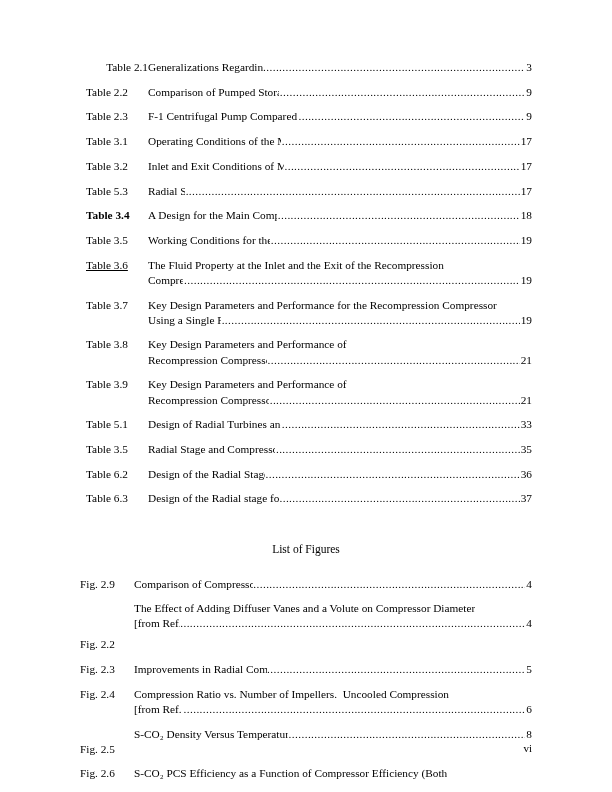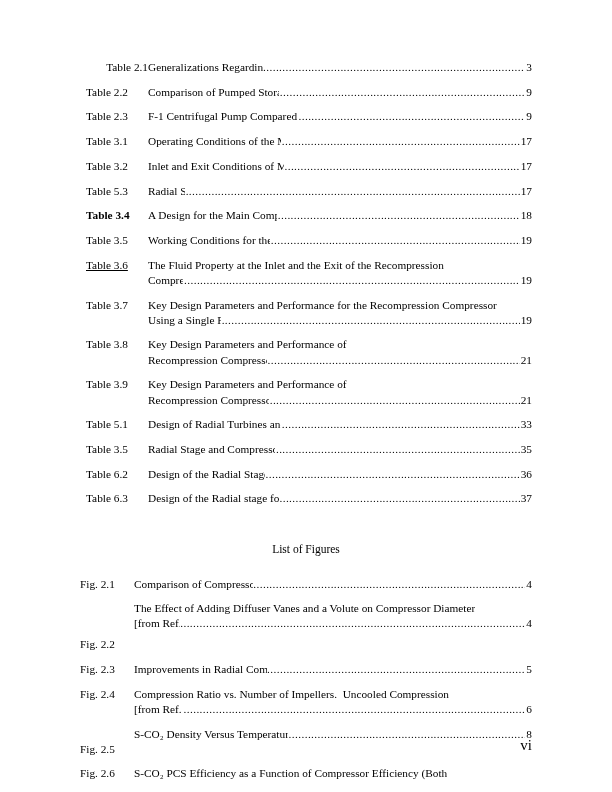--- a/index.html
+++ b/index.html
@@ -82,21 +82,21 @@
     font-size: 11.5px;
     margin: 36px 0 22px 0;
   }
   .figures-block {
     margin-left: 0px;
   }
   .page-number {
     position: absolute;
     right: 80px;
     bottom: 38px;
-    font-size: 15px;
+    font-size: 11px;
   }
 </style>
 </head>
 <body>
 
 <div class="page">
 
 
   <div class="toc-list tables-block" id="tables-list">
       <div class="toc-entry">
@@ -270,21 +270,21 @@
             <span class="pg">37</span>
           </div>
         </span>
       </div>
     </div>
 
   <div class="figures-title">List of Figures</div>
 
   <div class="toc-list figures-block" id="figures-list">
       <div class="toc-entry">
-        <span class="num" style="width: 54px;">Fig. 2.1</span>
+        <span class="num" style="width: 54px;">Fig. 2.9</span>
         <span class="body">
           <div class="line-row">
             <span class="txt">Comparison of Compressor Types [from Ref. 2.9]</span>
             <span class="dots">................................................................................................................................................................</span>
             <span class="pg">4</span>
           </div>
         </span>
       </div>
       <div class="toc-entry">
         <span class="num" style="width: 54px; margin-top: 36px;">Fig. 2.2</span>

